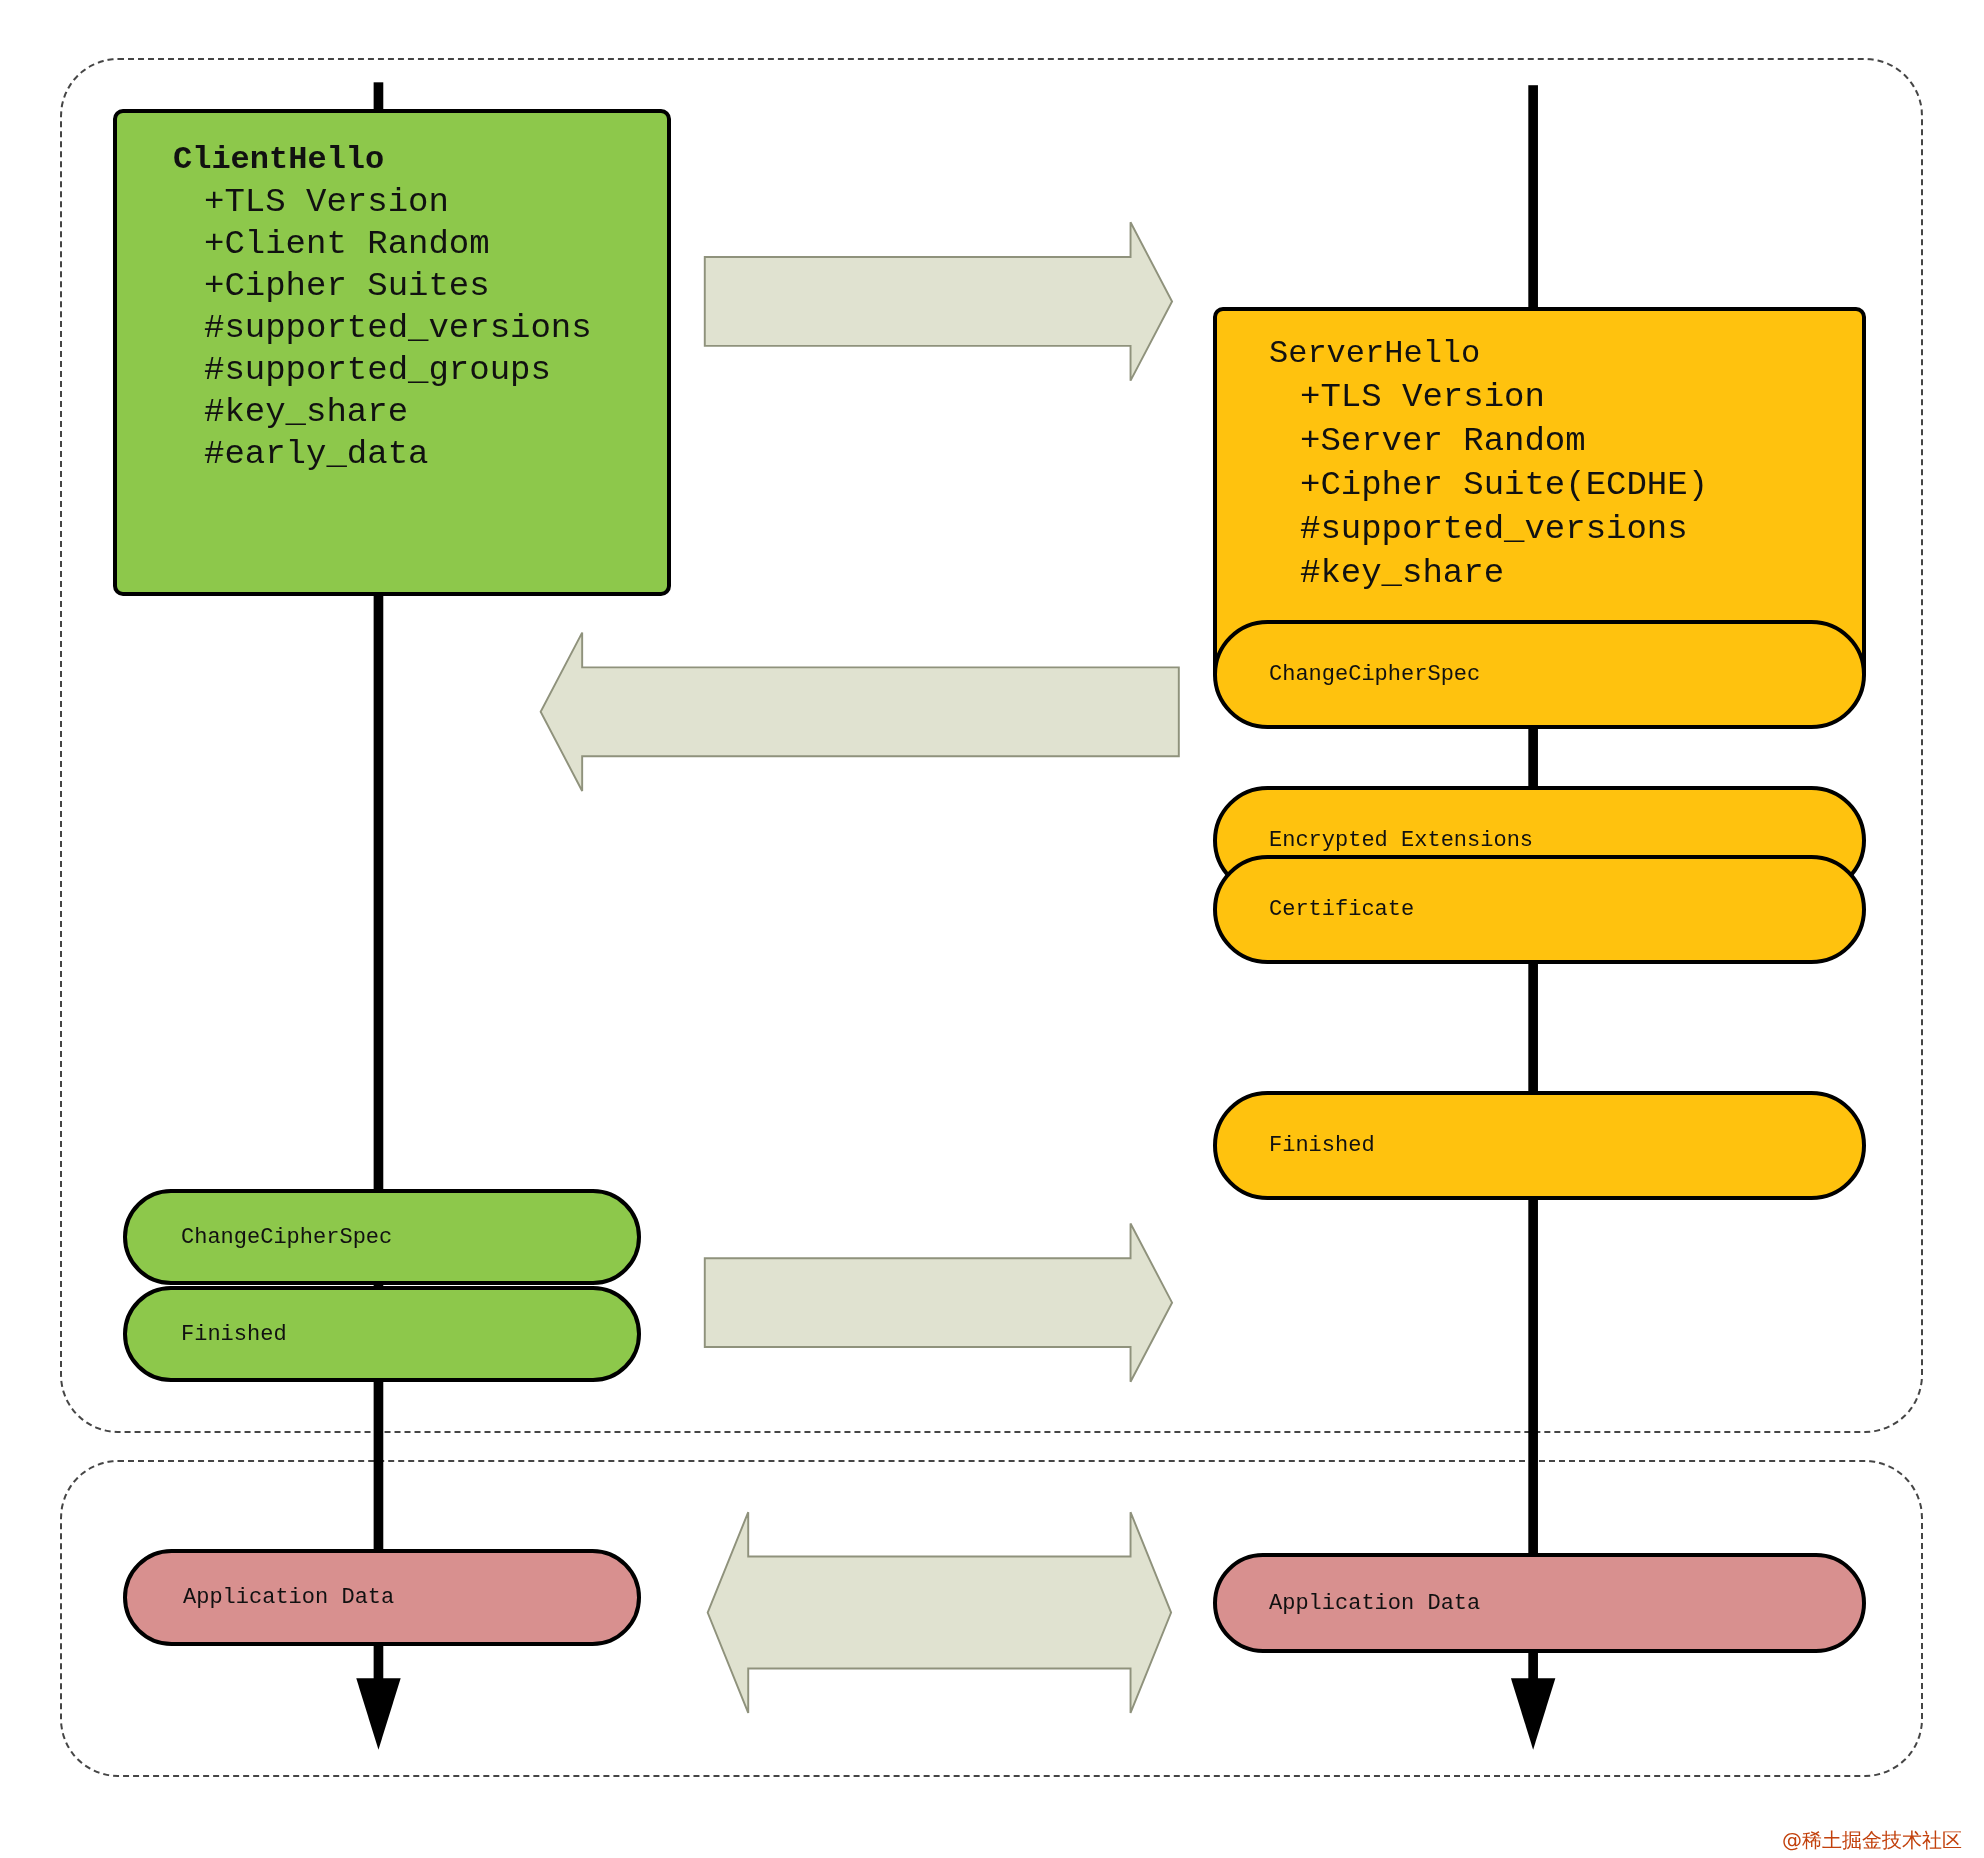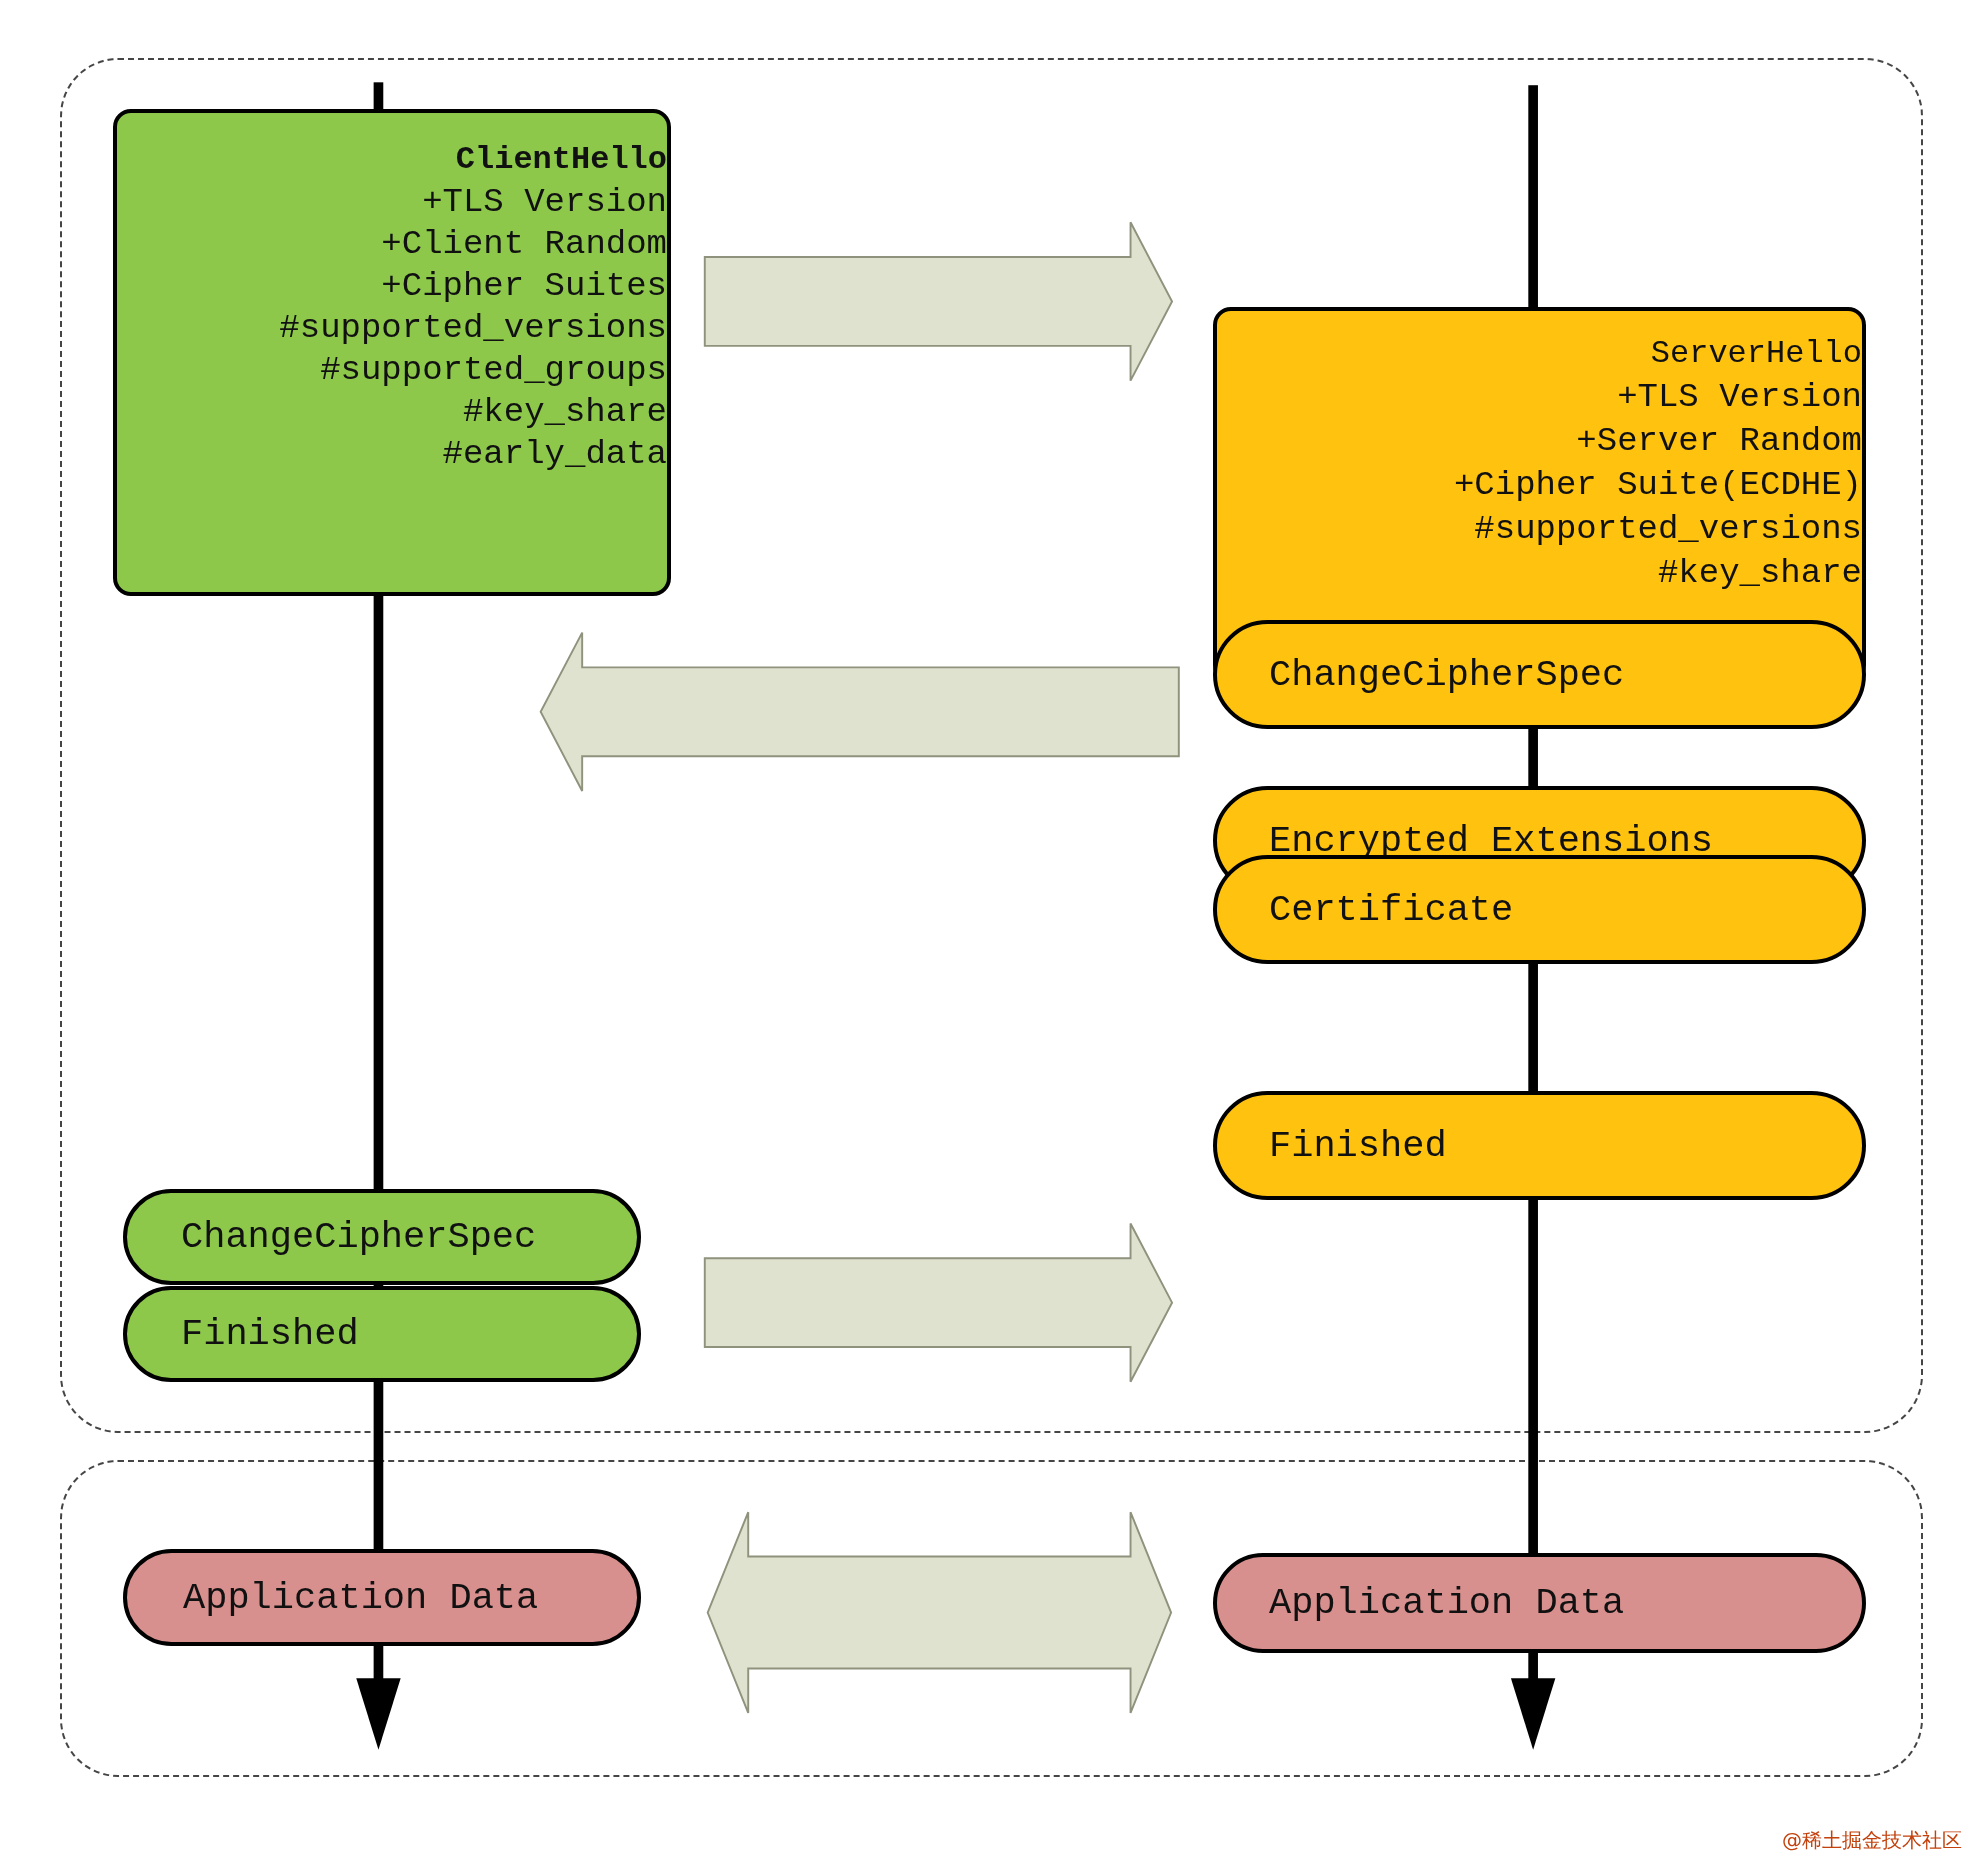--- a/index.html
+++ b/index.html
@@ -5,28 +5,28 @@
   html,body{margin:0;padding:0;background:#ffffff;}
   .canvas{
     position:relative;width:1984px;height:1859px;background:#ffffff;overflow:hidden;
     font-family:"Liberation Mono","DejaVu Sans Mono",monospace;color:#111;
   }
   .dashed-rect{position:absolute;border:2.9px dashed #454545;border-radius:58px;box-sizing:border-box;background:transparent;}
   .rect1{left:60px;top:58px;width:1863px;height:1375px;}
   .rect2{left:60px;top:1460px;width:1863px;height:317px;}
   .overlay{position:absolute;left:0;top:0;}
   .box{position:absolute;border:4.8px solid #000;box-sizing:border-box;}
-  .hello-box{border-radius:18px;text-align:right;}
+  .hello-box{border-radius:10px;}
   .client-hello{left:113px;top:109px;width:558px;height:487px;padding:25px 0 0 56px;}
   .server-hello{left:1213px;top:307px;width:653px;height:376px;padding:21px 0 0 52px;}
   .box-title{font-size:32px;line-height:43px;white-space:pre;}
   .client-hello .box-title{font-weight:bold;}
   .box-item{font-size:34px;line-height:42px;white-space:pre;padding-left:31px;}
   .server-hello .box-item{line-height:44px;}
-  .pill{position:absolute;display:flex;align-items:center;font-size:37px;white-space:pre;}
+  .pill{position:absolute;display:flex;align-items:center;font-size:22px;white-space:pre;}
   .orange-pill{left:1213px;width:653px;height:109px;border-radius:55px;padding-left:52px;}
   .green-pill{left:123px;width:518px;height:96px;border-radius:48px;padding-left:54px;}
   .pink-pill{border-radius:50px;}
   .pink-left{left:123px;top:1549px;width:518px;height:97px;padding-left:56px;}
   .pink-right{left:1213px;top:1553px;width:653px;height:100px;padding-left:52px;}
   .watermark{
     position:absolute;right:22px;top:1827px;font-size:20px;color:#c2410c;
     font-family:"DejaVu Sans","Liberation Sans",sans-serif;
   }
 </style>

